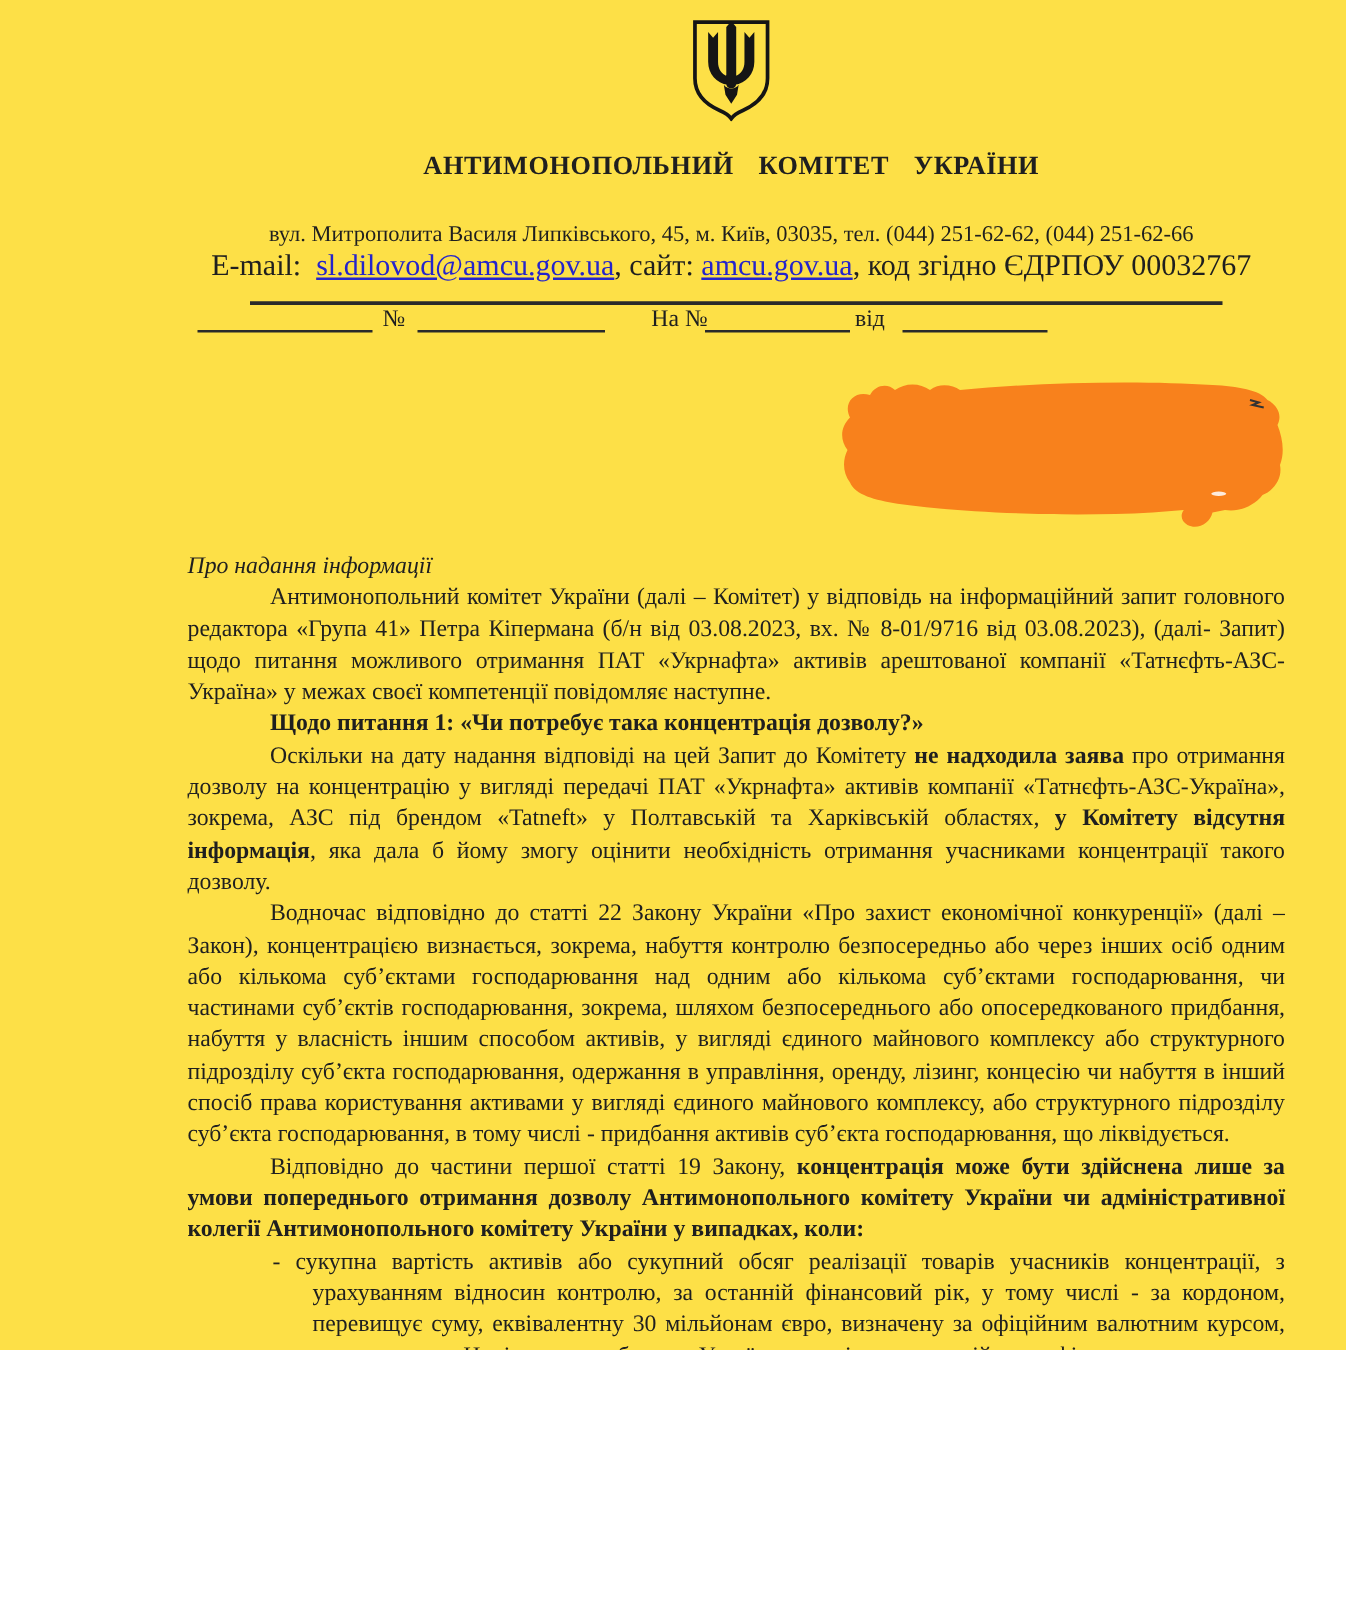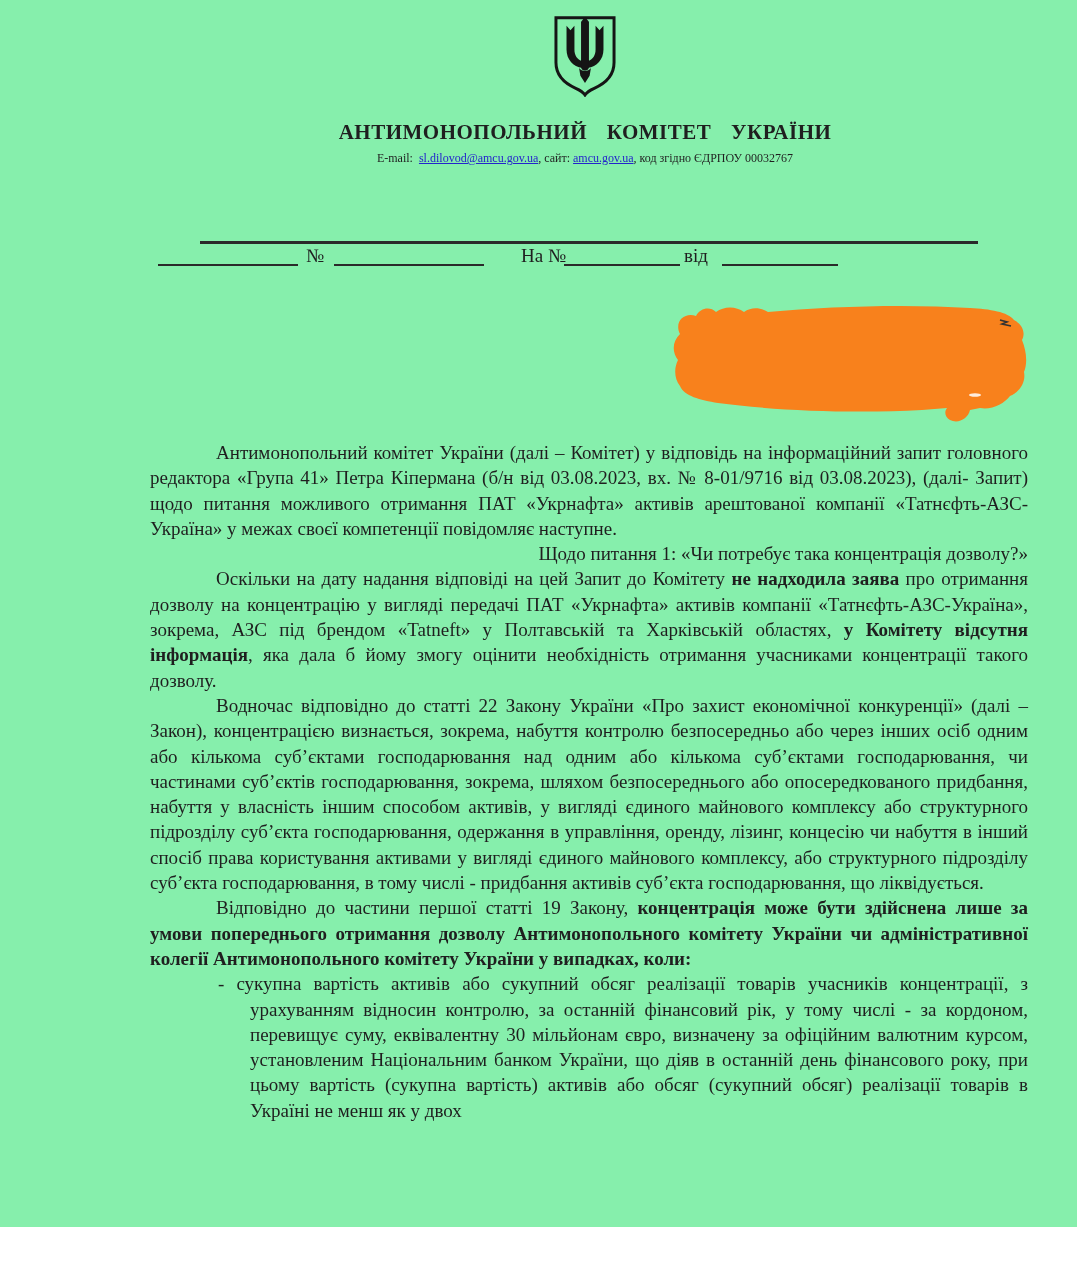--- a/index.html
+++ b/index.html
@@ -1,37 +1,37 @@
 <!DOCTYPE html>
 <html><head>
 <meta charset="utf-8">
 <style>
   html,body{margin:0;padding:0;background:#ffffff;}
   .page{
     position:relative;
-    width:1077px;height:1227px;
-    background:#86efac;
+    width:1077px;height:1080px;
+    background:#fde047;
     font-family:"Liberation Serif","DejaVu Serif",serif;
     color:#1f1f1f;
     overflow:hidden;
   }
   
   .letterhead{
     position:absolute;left:93px;top:0;width:984px;
     text-align:center;
   }
   .emblem{margin:15px auto 0 auto;width:66px;height:82px;}
   .org-title{
     margin-top:23px;
     font-size:21px;font-weight:bold;
     letter-spacing:0.5px;word-spacing:14px;
     white-space:nowrap;
   }
   .org-address{margin-top:29px;font-size:18px;line-height:26px;}
-  .org-contacts{font-size:12px;line-height:26px;}
+  .org-contacts{font-size:24px;line-height:26px;}
   .doc-link{color:#2424cc;text-decoration:underline;cursor:pointer;}
   
   .divider{position:absolute;left:200px;top:241px;width:778px;height:3px;background:#2a2a2a;}
   .ref-label{position:absolute;top:245px;font-size:19px;color:#1f1f1f;}
   .ref-line{position:absolute;top:246px;height:18px;border-bottom:2px solid #2a2a2a;}
   .ref-line.l1{left:158px;width:140px;}
   .ref-label.no{left:306px;}
   .ref-line.l2{left:334px;width:150px;}
   .ref-label.nano{left:521px;}
   .ref-line.l3{left:564px;width:116px;}
@@ -41,41 +41,42 @@
   .redaction{position:absolute;left:660px;top:298px;width:380px;height:130px;}
   
   .doc-body{
     position:absolute;left:150px;top:440px;width:878px;
     font-size:19px;line-height:25.3px;
     text-align:justify;
   }
   .doc-body p{margin:0;}
   .subject{font-style:italic;text-align:left;}
   .ind{text-indent:66px;}
-  .q-heading{font-weight:normal;text-indent:66px;text-align:right;}
+  .q-heading{font-weight:bold;text-indent:66px;text-align:left;}
   .doc-body b{font-weight:bold;}
   .bullet{padding-left:100px;text-indent:-32px;}
 </style>
 </head>
 <body>
 
 <div class="page">
 
   <div class="letterhead">
     <div class="emblem">
       <svg width="66" height="82" viewBox="0 0 100 124" aria-hidden="true">
         <path d="M6 4 H94 V72 C94 92 80 104 64 111 C57 114 52 118 50 121 C48 118 43 114 36 111 C20 104 6 92 6 72 Z" fill="none" stroke="#151515" stroke-width="4.5"></path>
         <path fill="#151515" d="M44 10 L50 3 L56 10 L56 70 L44 70 Z"></path>
         <path fill="#151515" d="M22 16 L28 23 L34 16 L34 52 C34 61 38 67 46 70 L46 80 C32 78 22 67 22 52 Z"></path>
         <path fill="#151515" d="M78 16 L72 23 L66 16 L66 52 C66 61 62 67 54 70 L54 80 C68 78 78 67 78 52 Z"></path>
         <path fill="#151515" d="M44 68 H56 V78 C56 82 54 84 50 84 C46 84 44 82 44 78 Z"></path>
         <path fill="#151515" d="M41 80 C45 86 55 86 59 80 L57 92 L50 103 L43 92 Z"></path>
       </svg>
     </div>
     <div class="org-title">АНТИМОНОПОЛЬНИЙ КОМІТЕТ УКРАЇНИ</div>
+    <div class="org-address">вул. Митрополита Василя Липківського, 45, м. Київ, 03035, тел. (044) 251-62-62, (044) 251-62-66</div>
     <div class="org-contacts"><span>E-mail:</span><span>&nbsp; </span><span class="doc-link">sl.dilovod@amcu.gov.ua</span><span>, сайт: </span><span class="doc-link">amcu.gov.ua</span><span>, код згідно ЄДРПОУ 00032767</span></div>
   </div>
 
   <div class="divider"></div>
   <span class="ref-line l1"></span>
   <span class="ref-label no">№</span>
   <span class="ref-line l2"></span>
   <span class="ref-label nano">На №</span>
   <span class="ref-line l3"></span>
   <span class="ref-label vid">від</span>
@@ -88,20 +89,21 @@
                C362 26 366 34 362 42 C366 52 368 64 364 74 C366 84 360 94 350 98
                C344 106 332 112 320 110 L310 112 C308 121 298 126 290 122
                C285 119 284 114 287 110 L262 112 C190 116 110 112 58 105
                C40 102 24 98 20 88 C14 80 14 70 18 62 C12 54 12 44 20 36 Z" fill="#f8811c"></path>
       <path d="M340 22 l7 2 l-5 2 l9 2" fill="none" stroke="#333333" stroke-width="1.6"></path>
       <ellipse cx="315" cy="97" rx="6" ry="1.8" fill="#ffffff" opacity="0.85"></ellipse>
     </svg>
   </div>
 
   <div class="doc-body">
+    <p class="subject">Про надання інформації</p>
     <p class="ind">Антимонопольний комітет України (далі – Комітет) у відповідь на інформаційний запит головного редактора «Група 41» Петра Кіпермана (б/н від 03.08.2023, вх. № 8-01/9716 від 03.08.2023), (далі- Запит) щодо питання можливого отримання ПАТ «Укрнафта» активів арештованої компанії «Татнєфть-АЗС-Україна» у межах своєї компетенції повідомляє наступне.</p>
     <p class="q-heading">Щодо питання 1: «Чи потребує така концентрація дозволу?»</p>
     <p class="ind"><span>Оскільки на дату надання відповіді на цей Запит до Комітету </span><b>не надходила заява</b><span> про отримання дозволу на концентрацію у вигляді передачі ПАТ «Укрнафта» активів компанії «Татнєфть-АЗС-Україна», зокрема, АЗС під брендом «Tatneft» у Полтавській та Харківській областях, </span><b>у Комітету відсутня інформація</b><span>, яка дала б йому змогу оцінити необхідність отримання учасниками концентрації такого дозволу.</span></p>
     <p class="ind">Водночас відповідно до статті 22 Закону України «Про захист економічної конкуренції» (далі – Закон), концентрацією визнається, зокрема, набуття контролю безпосередньо або через інших осіб одним або кількома суб’єктами господарювання над одним або кількома суб’єктами господарювання, чи частинами суб’єктів господарювання, зокрема, шляхом безпосереднього або опосередкованого придбання, набуття у власність іншим способом активів, у вигляді єдиного майнового комплексу або структурного підрозділу суб’єкта господарювання, одержання в управління, оренду, лізинг, концесію чи набуття в інший спосіб права користування активами у вигляді єдиного майнового комплексу, або структурного підрозділу суб’єкта господарювання, в тому числі - придбання активів суб’єкта господарювання, що ліквідується.</p>
     <p class="ind"><span>Відповідно до частини першої статті 19 Закону, </span><b>концентрація може бути здійснена лише за умови попереднього отримання дозволу Антимонопольного комітету України чи адміністративної колегії Антимонопольного комітету України у випадках, коли:</b></p>
     <p class="bullet">- сукупна вартість активів або сукупний обсяг реалізації товарів учасників концентрації, з урахуванням відносин контролю, за останній фінансовий рік, у тому числі - за кордоном, перевищує суму, еквівалентну 30 мільйонам євро, визначену за офіційним валютним курсом, установленим Національним банком України, що діяв в останній день фінансового року, при цьому вартість (сукупна вартість) активів або обсяг (сукупний обсяг) реалізації товарів в Україні не менш як у двох</p>
   </div>
 
 </div>
 

